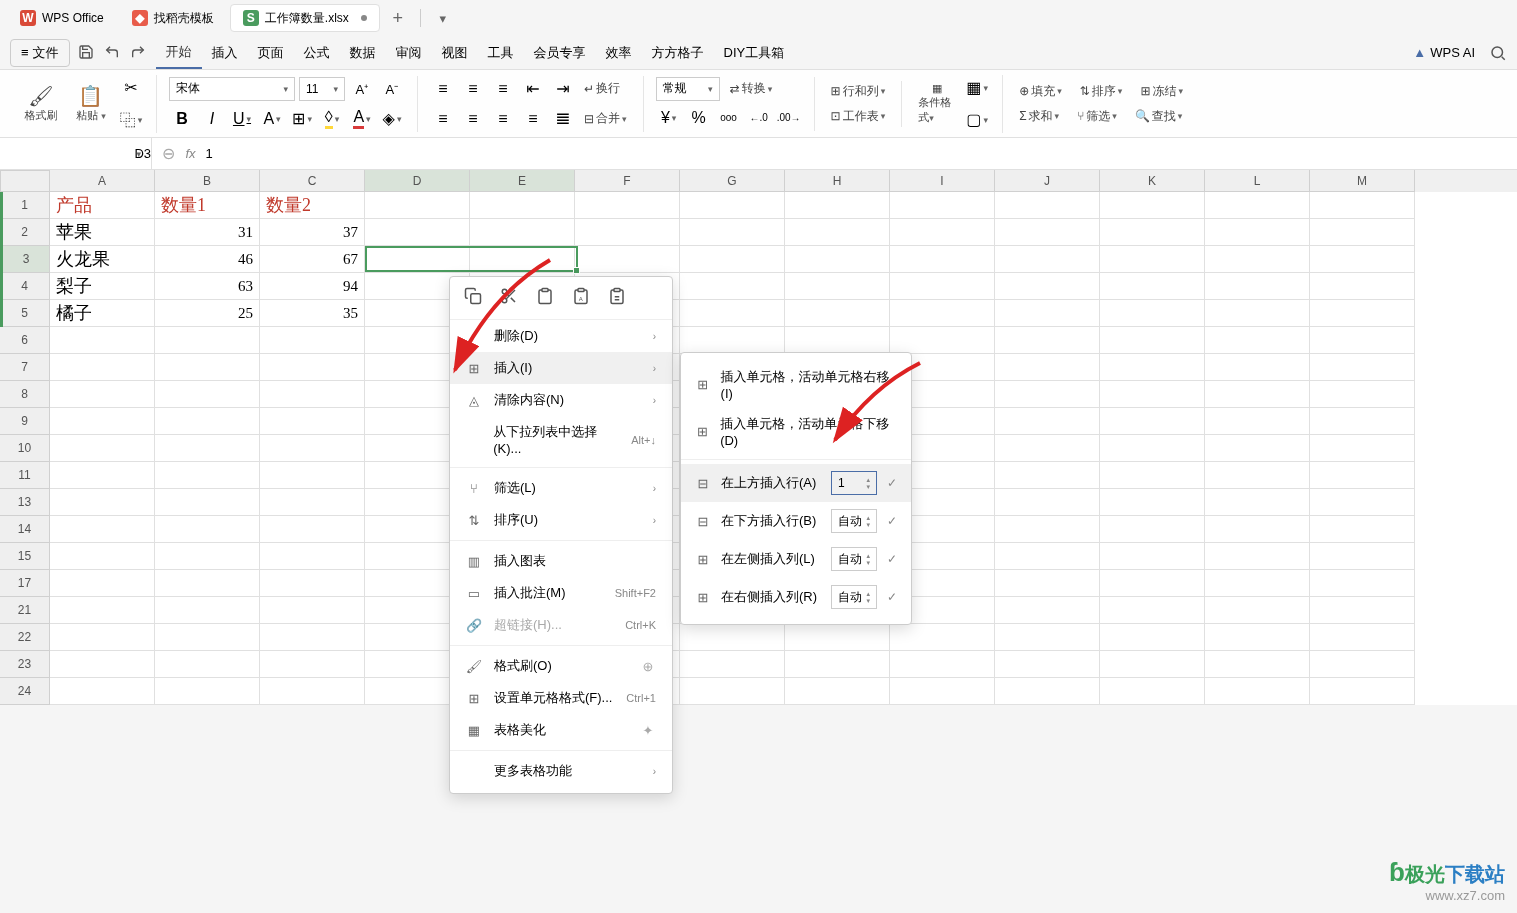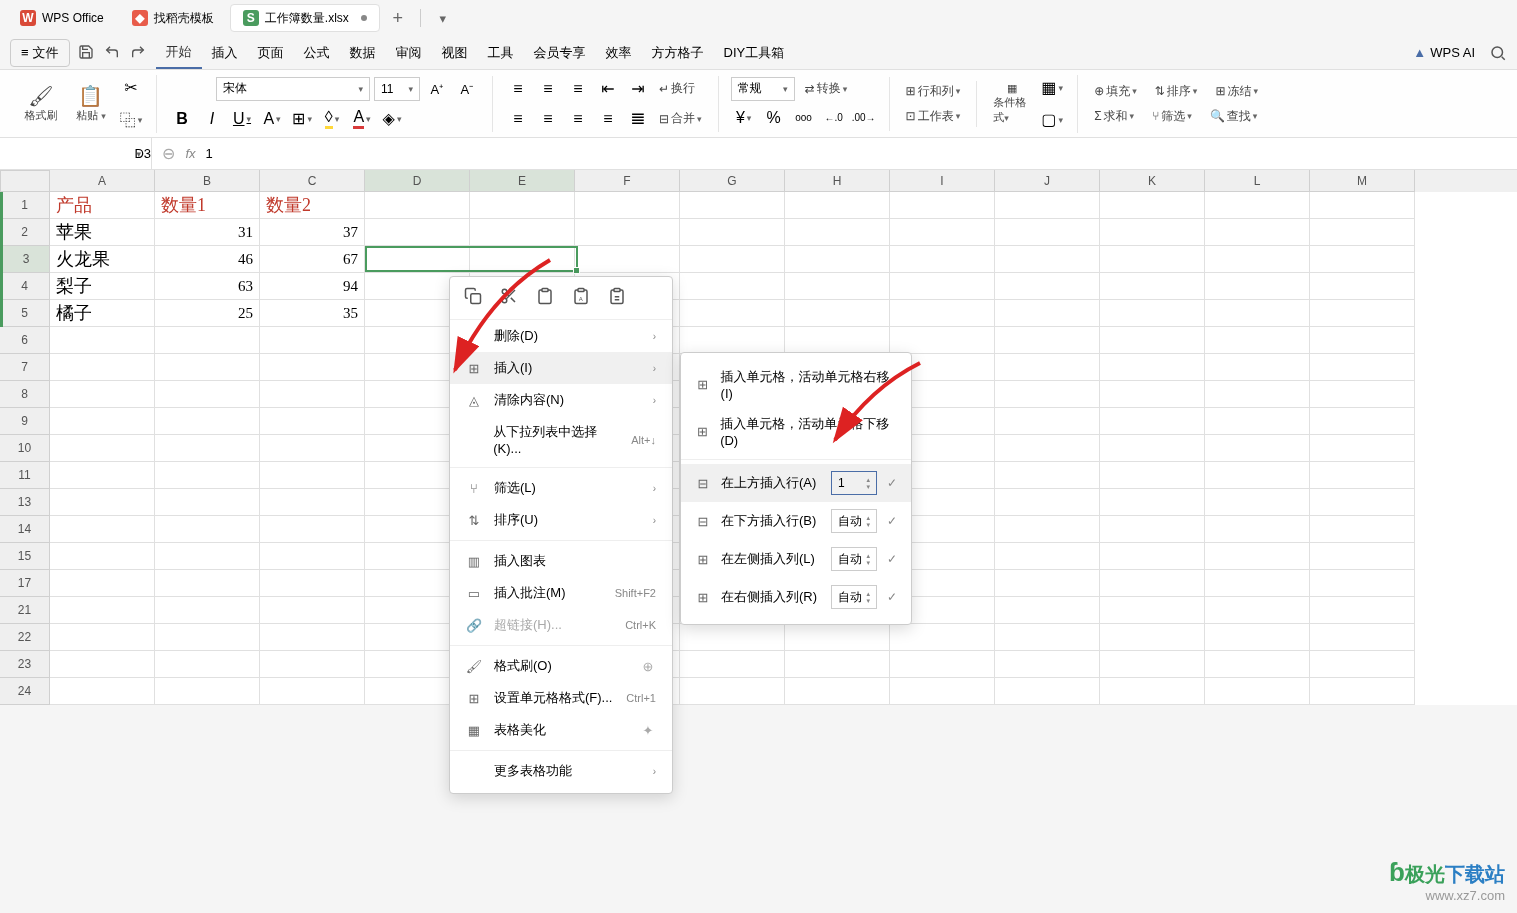--- a/index.html
+++ b/index.html
@@ -29,21 +29,21 @@
 
 
 .ribbon { height: 68px; background: #fefefe; border-bottom: 1px solid #e0e0e0; display: flex; align-items: center; padding: 4px 12px; gap: 6px; }
 .rgroup { display: flex; flex-direction: column; gap: 4px; padding: 0 6px; }
 .rgroup.sep { border-right: 1px solid #e5e5e5; padding-right: 12px; }
 .rrow { display: flex; align-items: center; gap: 4px; }
 .rbtn { display: flex; flex-direction: column; align-items: center; justify-content: center; padding: 2px 4px; cursor: pointer; font-size: 11px; color: #444; }
 .rbtn-lg { width: 46px; height: 56px; }
 .rbtn-sm { width: 26px; height: 26px; display: flex; align-items: center; justify-content: center; }
 .rsel { height: 24px; border: 1px solid #ccc; background: #fff; font-size: 12px; padding: 0 6px; display: flex; align-items: center; justify-content: space-between; }
-.rsel.font { width: 154px; margin-left: 47px; }
+.rsel.font { width: 126px; }
 .rsel.size { width: 46px; }
 .rsel.num { width: 64px; }
 .caret { font-size: 9px; color: #666; }
 .ractionrow { display: flex; align-items: center; gap: 2px; font-size: 12px; color: #444; padding: 2px 4px; cursor: pointer; white-space: nowrap; }
 
 
 .fxbar { height: 32px; display: flex; align-items: center; border-bottom: 1px solid #e0e0e0; background: #fff; }
 .namebox { width: 152px; height: 100%; border-right: 1px solid #e0e0e0; display: flex; align-items: center; justify-content: flex-end; font-size: 13px; position: relative; }
 .namebox .caret { position: absolute; right: 10px; }
 .fxinput-wrap { flex: 1; display: flex; align-items: center; padding: 0 10px; gap: 10px; }

